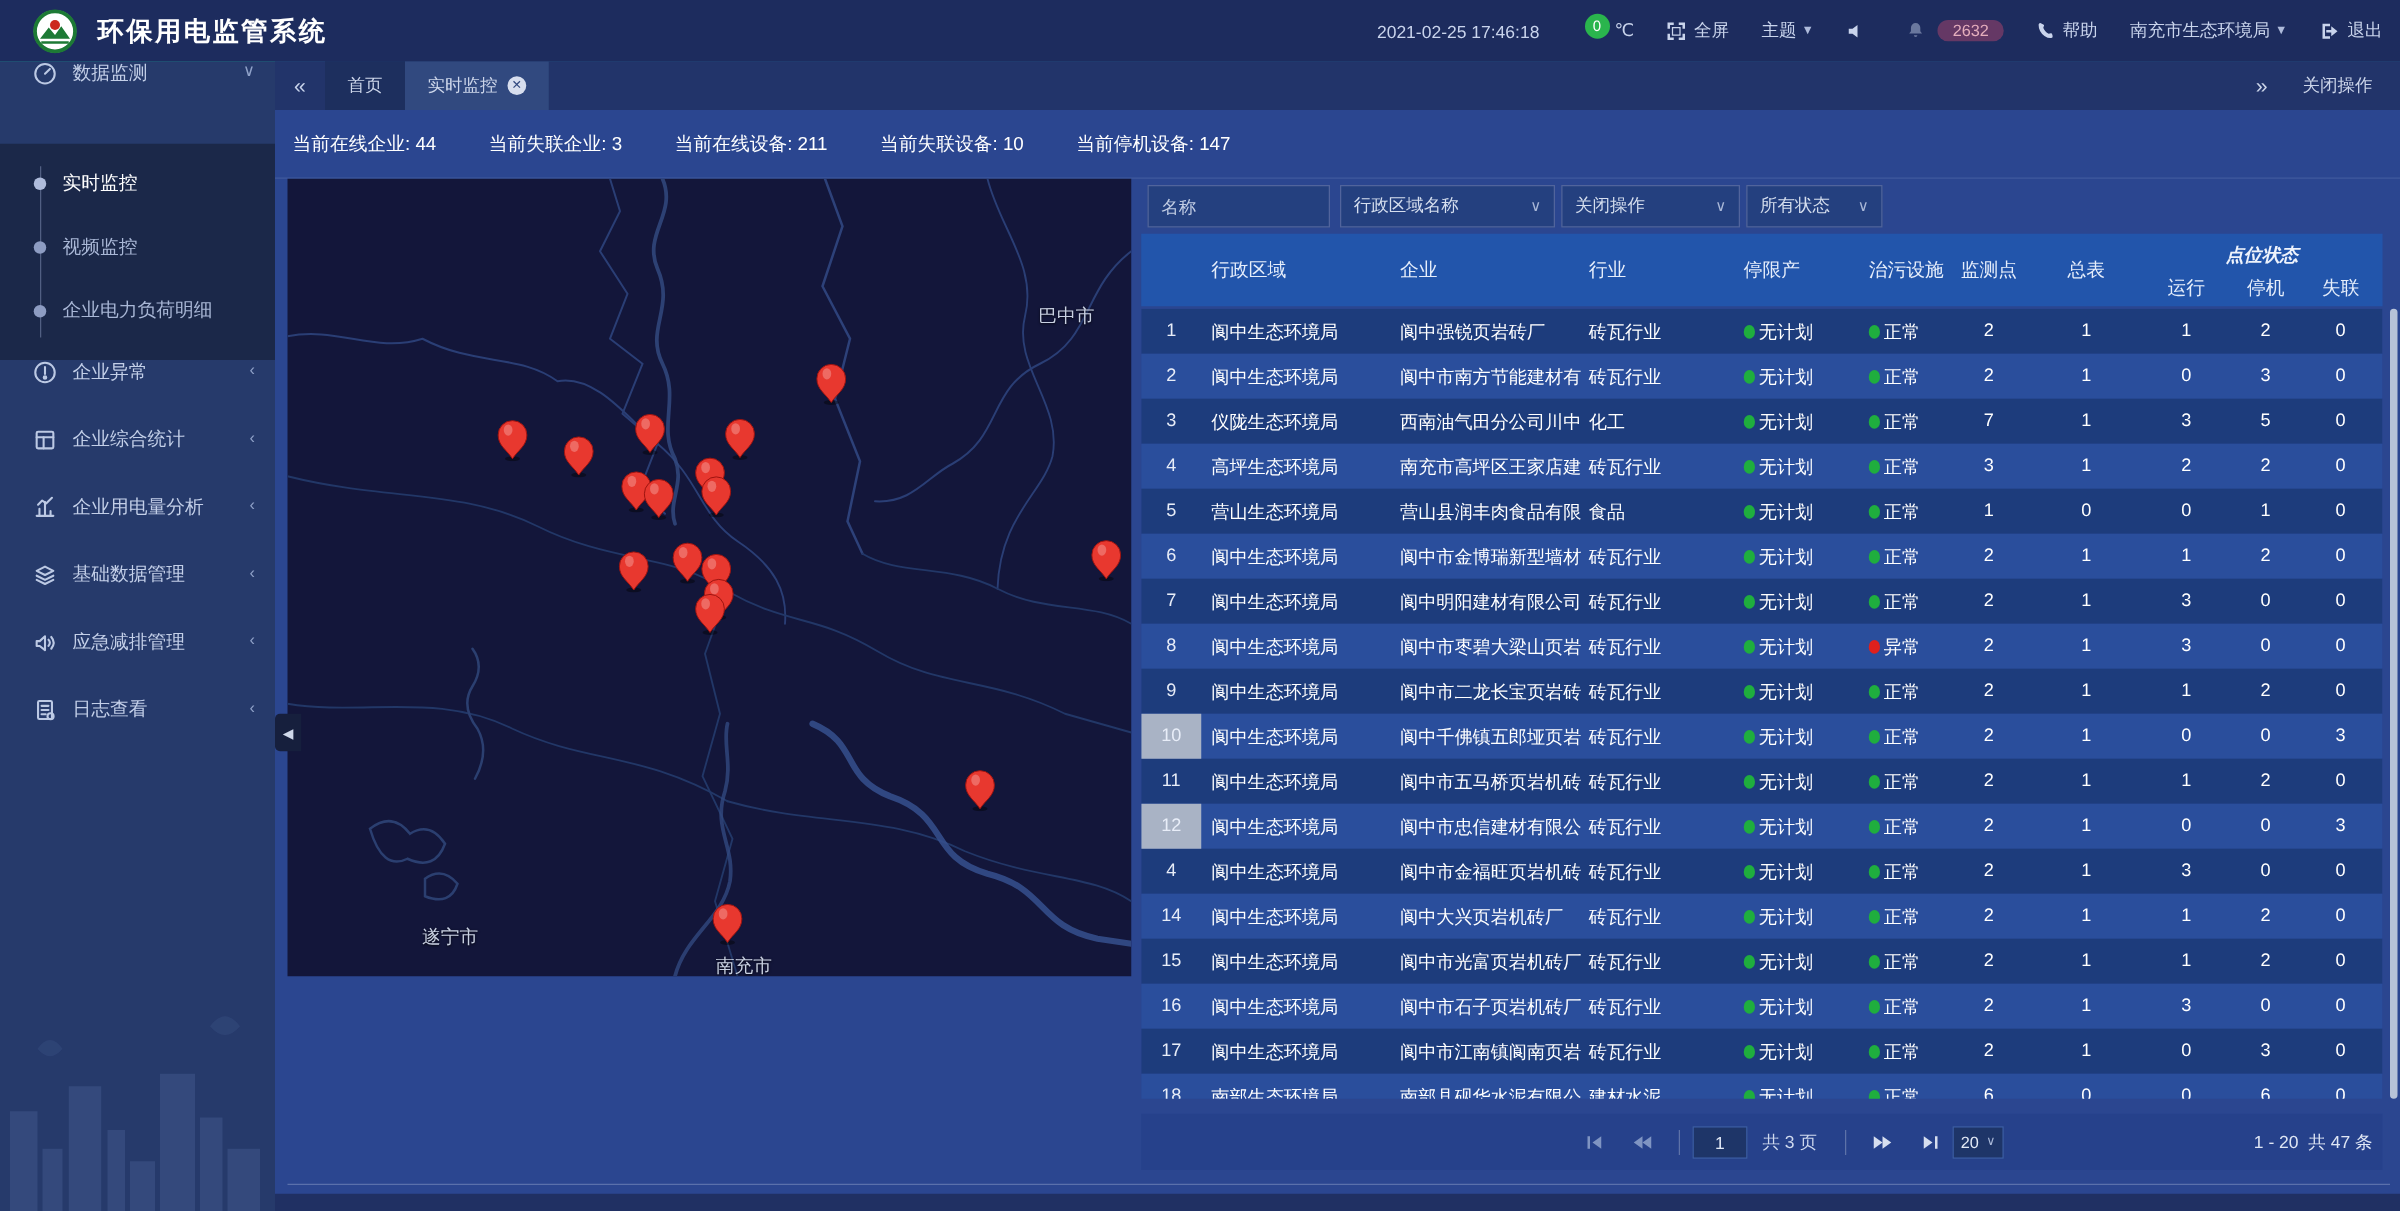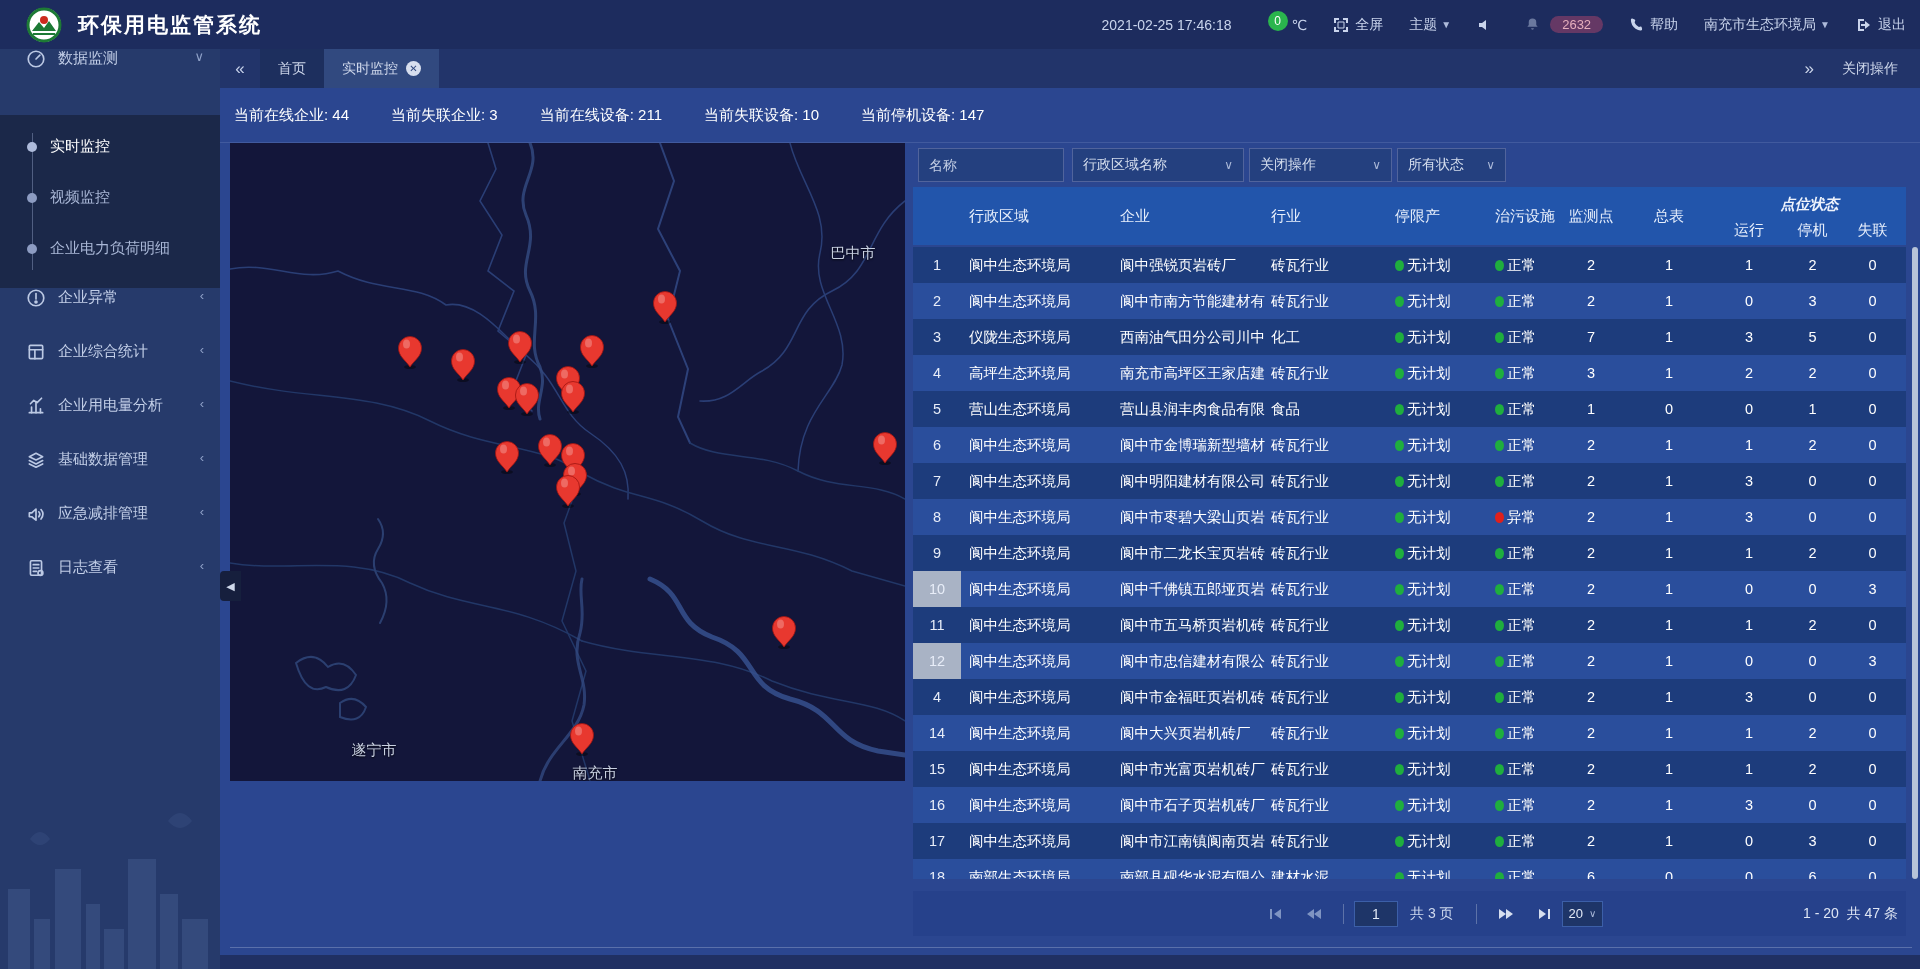--- a/index.html
+++ b/index.html
@@ -335,21 +335,21 @@
             <path d="M420,436 C458,452 442,478 482,494 C530,510 512,542 560,556 C608,568 600,598 648,608 L675,612" stroke="#36508e" stroke-width="5" opacity="0.85"></path>
             <path d="M310,638 C318,606 348,592 354,562 C358,534 340,520 350,490 C356,468 348,452 352,436" stroke="#32497f" stroke-width="3" opacity="0.8"></path>
             <path d="M66,520 q18,-14 32,4 q16,-10 28,8 q-8,22 -30,12 q-20,10 -30,-24 z" stroke="#2b3f70" stroke-width="2"></path>
             <path d="M110,560 q14,-10 26,4 q-6,18 -26,10 z" stroke="#2b3f70" stroke-width="2"></path>
             <path d="M150,480 q12,-22 2,-40 q-14,-18 -4,-34 q10,-16 0,-30" stroke="#2b3f70" stroke-width="2"></path>
           </g>
         </svg>
         <div id="cities-holder">
             <div class="city" style="left: 623px; top: 110px;">巴中市</div>
             <div class="city" style="left: 365px; top: 630px;">南充市</div>
-            <div class="city" style="left: 144px; top: 607px;">遂宁市</div>
+            <div class="city" style="left: 130px; top: 607px;">遂宁市</div>
           </div>
         <div id="pins-holder">
             <svg viewBox="0 0 26 34" class="pin" style="left: 180px; top: 225px;">
               <ellipse cx="13" cy="32" rx="6" ry="2" fill="rgba(0,0,0,0.4)"></ellipse>
               <path d="M13,32 C8.5,25 1.5,21.5 1.5,13 A11.5,11.5 0 1 1 24.5,13 C24.5,21.5 17.5,25 13,32 Z" fill="#e8382f" stroke="#9e1410" stroke-width="0.8"></path>
               <ellipse cx="9.5" cy="9" rx="3.5" ry="4.5" fill="rgba(255,255,255,0.25)"></ellipse>
             </svg>
             <svg viewBox="0 0 26 34" class="pin" style="left: 233px; top: 238px;">
               <ellipse cx="13" cy="32" rx="6" ry="2" fill="rgba(0,0,0,0.4)"></ellipse>
               <path d="M13,32 C8.5,25 1.5,21.5 1.5,13 A11.5,11.5 0 1 1 24.5,13 C24.5,21.5 17.5,25 13,32 Z" fill="#e8382f" stroke="#9e1410" stroke-width="0.8"></path>

